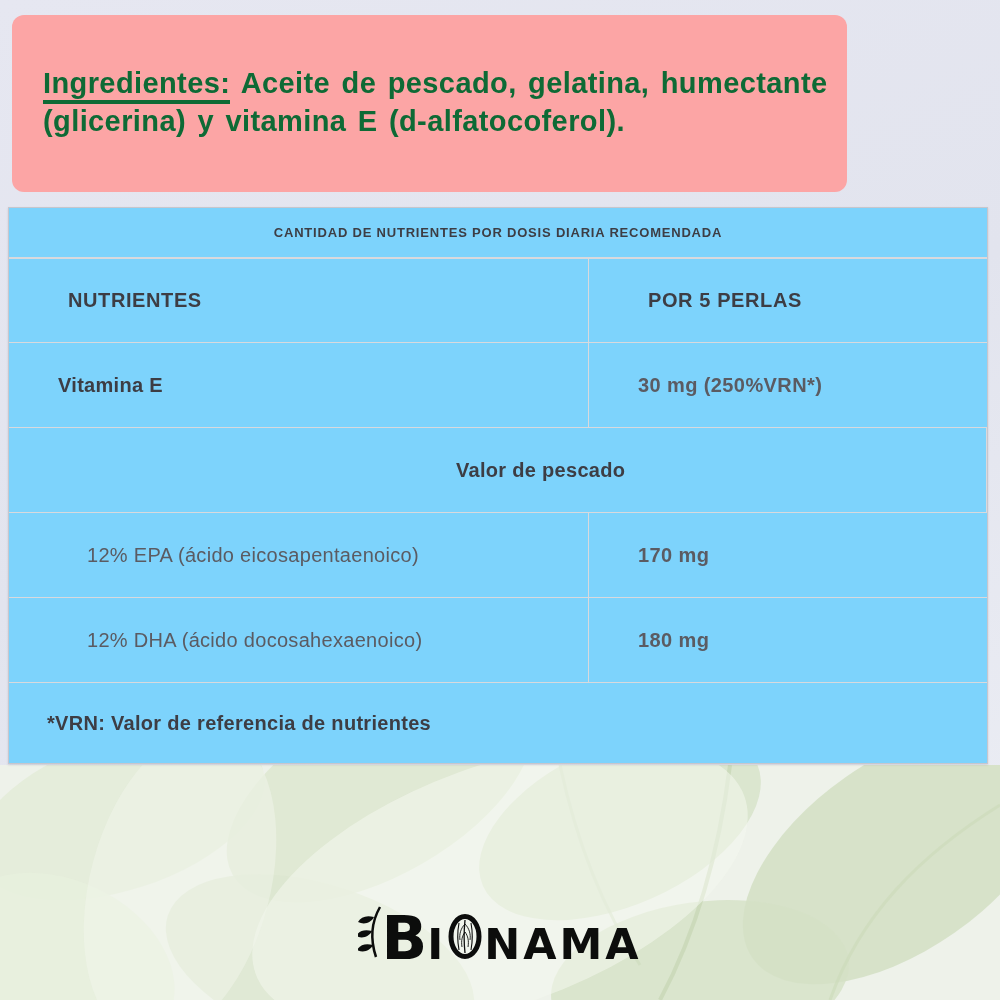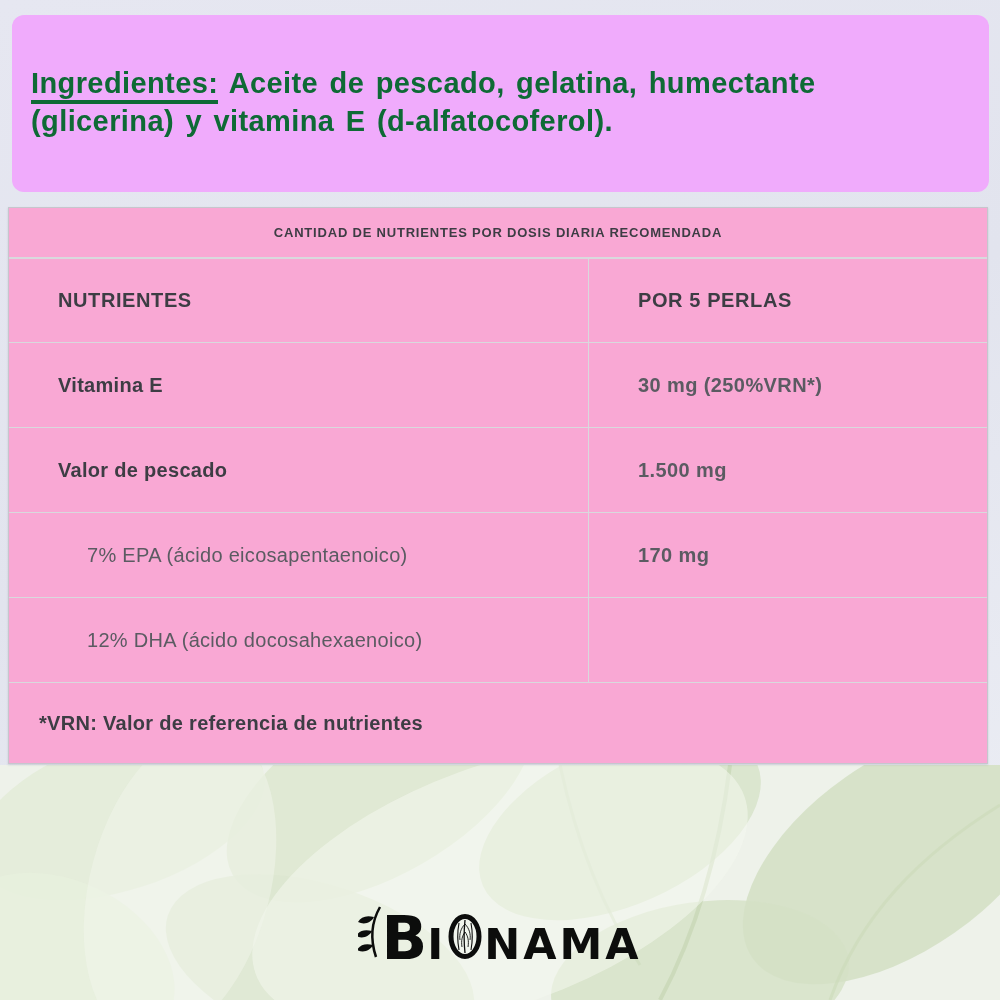--- a/index.html
+++ b/index.html
@@ -8,81 +8,82 @@
     position: relative;
     font-family: "Liberation Sans", sans-serif;
     background: linear-gradient(160deg, #e6e7f1 0%, #e2e4ee 45%, #edeff5 100%);
     overflow: hidden;
   }
 
   
   .banner {
     position: absolute;
     left: 12px; top: 15px;
-    width: 977px; height: 177px;
-    background: #f0abfc;
+    width: 835px; height: 177px;
+    background: #fca5a5;
     border-radius: 12px;
-    padding: 49px 20px 0 19px;
+    padding: 49px 20px 0 31px;
   }
   .banner-text {
     color: #0e6a35;
     font-weight: 700;
     font-size: 29px;
     line-height: 38px;
     letter-spacing: 0.4px;
     word-spacing: 3px;
   }
   .banner-line1 { white-space: nowrap; }
   .underline {
     border-bottom: 4px solid #0e6a35;
     padding-bottom: 1px;
   }
 
   
   .panel {
     position: absolute;
     left: 8px; top: 207px;
     width: 980px; height: 557px;
-    background: #f9a8d4;
+    background: #7dd3fc;
     border: 1px solid #c6c6cd;
     box-shadow: 0 1px 2px rgba(120,120,140,0.25);
   }
   .caption-row {
     height: 51px;
     display: flex; align-items: center; justify-content: center;
     font-size: 13px; font-weight: 700;
     letter-spacing: 0.8px;
     color: #3d3d44;
     border-bottom: 2px solid #d9d9dd;
   }
   .trow { display: flex; border-bottom: 1px solid #d9d9dd; }
   .trow.header-row { height: 84px; }
-  .trow.data-row   { height: 85px; }
+  .trow.data-row   { height: 85px; justify-content: flex-end; }
   .cell-left {
     width: 580px;
     border-right: 1px solid #d9d9dd;
     display: flex; align-items: center;
     padding-left: 49px;
   }
   .cell-right {
     flex: 1;
     display: flex; align-items: center;
     padding-left: 49px;
   }
-  .col-head { font-size: 20px; font-weight: 700; color: #3d3d44; letter-spacing: 0.6px; }
+  .col-head { font-size: 20px; font-weight: 700; color: #3d3d44; letter-spacing: 0.6px; margin-left: 10px; }
   .nutrient-bold { font-size: 20px; font-weight: 700; color: #3d3d44; letter-spacing: 0.3px; }
   .nutrient-sub  { font-size: 20px; font-weight: 400; color: #5b5b62; letter-spacing: 0.3px; }
   .amount        { font-size: 20px; font-weight: 700; color: #5b5b62; letter-spacing: 0.4px; }
   .trow.indent .cell-left { padding-left: 78px; }
   .foot-row {
     height: 80px;
     display: flex; align-items: center;
     padding-left: 30px;
     font-size: 20px; font-weight: 700; color: #3d3d44;
     letter-spacing: 0.3px;
+    margin-left: 8px;
   }
 
   
   .leaf-bg {
     position: absolute;
     left: 0; top: 765px;
     width: 1000px; height: 235px;
   }
 
   
@@ -157,37 +158,37 @@
     </div>
     <div class="cell-right">
       <span class="amount">30 mg (250%VRN*)</span>
     </div>
   </div>
 
   <div class="trow data-row">
     <div class="cell-left">
       <span class="nutrient-bold">Valor de pescado</span>
     </div>
-    <div class="cell-right">
-      <span class="amount">1.500 mg</span>
-    </div>
   </div>
 
   <div class="trow data-row indent">
     <div class="cell-left">
-      <span class="nutrient-sub">7% EPA (ácido eicosapentaenoico)</span>
+      <span class="nutrient-sub">12% EPA (ácido eicosapentaenoico)</span>
     </div>
     <div class="cell-right">
       <span class="amount">170 mg</span>
     </div>
   </div>
 
   <div class="trow data-row indent">
     <div class="cell-left">
       <span class="nutrient-sub">12% DHA (ácido docosahexaenoico)</span>
+    </div>
+    <div class="cell-right">
+      <span class="amount">180 mg</span>
     </div>
   </div>
 
   <div class="foot-row">*VRN: Valor de referencia de nutrientes</div>
 </div>
 
 <div class="logo">
   <svg class="branch-svg" width="26" height="54" viewBox="0 0 26 54">
     <path d="M22 2 C 14 16, 12 34, 18 52" stroke="#0c0d0c" stroke-width="2.5" fill="none"></path>
     <path d="M16 12 C 8 10, 3 12, 0 17 C 6 20, 13 18, 16 12 Z" fill="#0c0d0c"></path>

